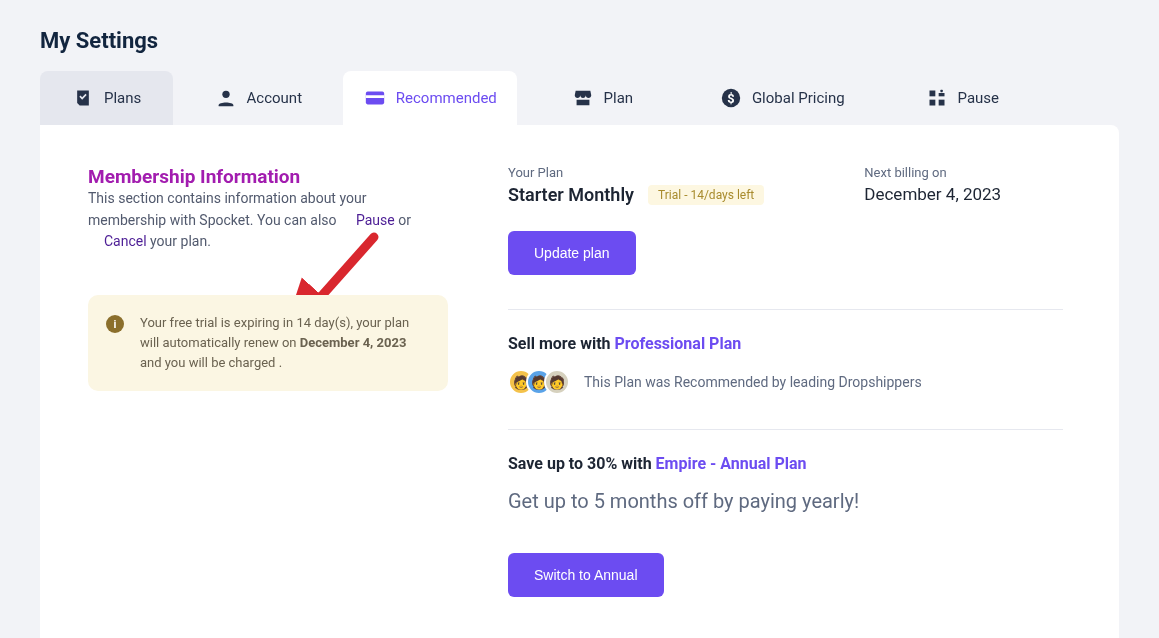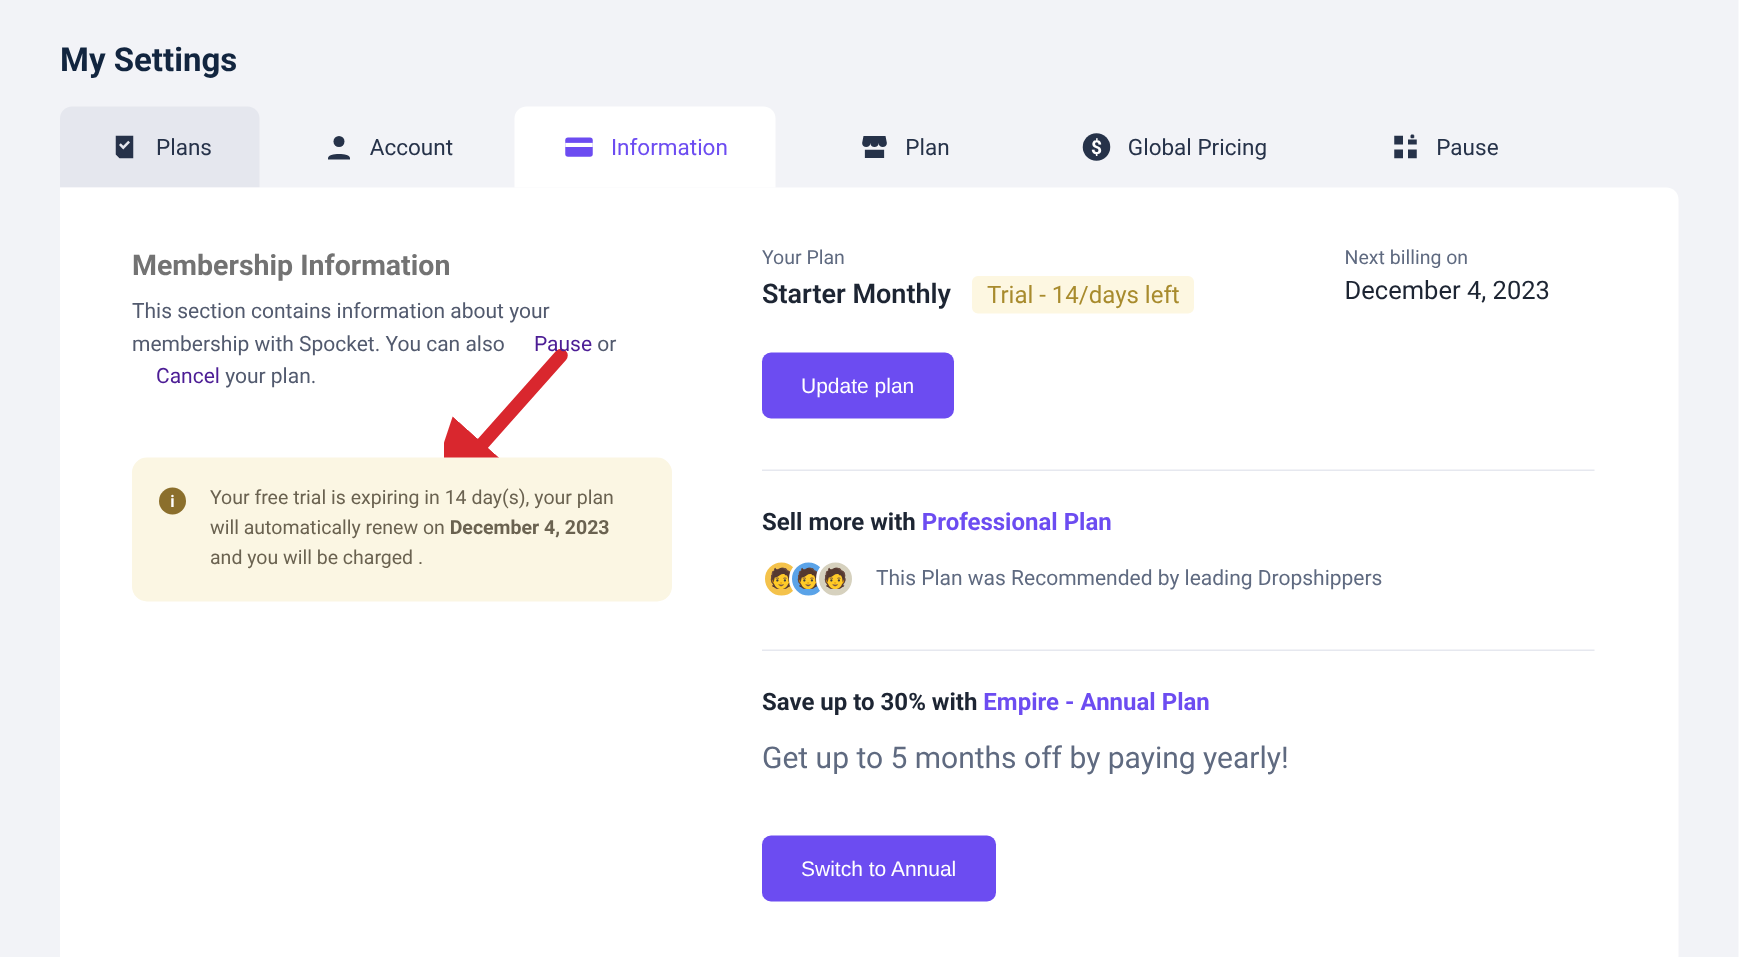--- a/index.html
+++ b/index.html
@@ -45,22 +45,21 @@
     padding: 40px 56px 40px 48px;
     display: flex;
     min-height: 520px;
     position: relative;
   }
   .col-left { width: 380px; padding-right: 20px; position:relative;}
   .col-right { flex: 1; padding-left: 40px; }
   h2.section-title {
     font-size: 19px;
     font-weight: 700;
-    color: #737373;
-    margin-bottom: 10px;
+    color: #a21caf;
   }
   .body-text {
     font-size: 14px;
     color: #525a6e;
     line-height: 1.55;
   }
   .link { color: #4c1d95; cursor: pointer; margin-left: 16px; }
   .notice {
     background: #fbf6e3;
     border-radius: 10px;
@@ -81,21 +80,21 @@
     display:flex; align-items:center; justify-content:center;
     font-size: 11px;
     font-weight: 700;
   }
   .label-small { font-size: 13px; color: #5f6a80; margin-bottom: 4px; }
   .plan-row { display:flex; align-items:center; gap:14px;}
   .plan-name { font-size: 18px; font-weight: 600; color: #1d2533; }
   .badge {
     background: #fdf7e1;
     color: #a88b2d;
-    font-size: 16px;
+    font-size: 12px;
     padding: 3px 10px;
     border-radius: 4px;
     text-align: center;
   }
   .right-grid { display:flex; gap:100px; margin-bottom: 26px;}
   .billing-date { font-size: 17px; color:#1d2533; }
   .btn {
     background: #6c4cf1;
     color: #fff;
     font-size: 14px;
@@ -168,21 +167,21 @@
       </span>
       <span>Account</span>
     </div>
     <div class="tab active" style="width:174px">
       <span class="tab-icon">
         <svg viewBox="0 0 24 24" width="22" height="22">
             <rect x="2" y="5" width="20" height="14" rx="2"></rect>
             <rect x="2" y="9" width="20" height="3" fill="#fff"></rect>
           </svg>
       </span>
-      <span>Information</span>
+      <span>Recommended</span>
     </div>
     <div class="tab" style="width:170px">
       <span class="tab-icon">
         <svg viewBox="0 0 24 24" width="22" height="22">
             <path d="M4 4h16l1 5c0 1.7-1.3 3-3 3s-3-1.3-3-3c0 1.7-1.3 3-3 3s-3-1.3-3-3c0 1.7-1.3 3-3 3S3 10.7 3 9l1-5zm1 10h14v6H5z"></path>
           </svg>
       </span>
       <span>Plan</span>
     </div>
     <div class="tab" style="width:190px">

